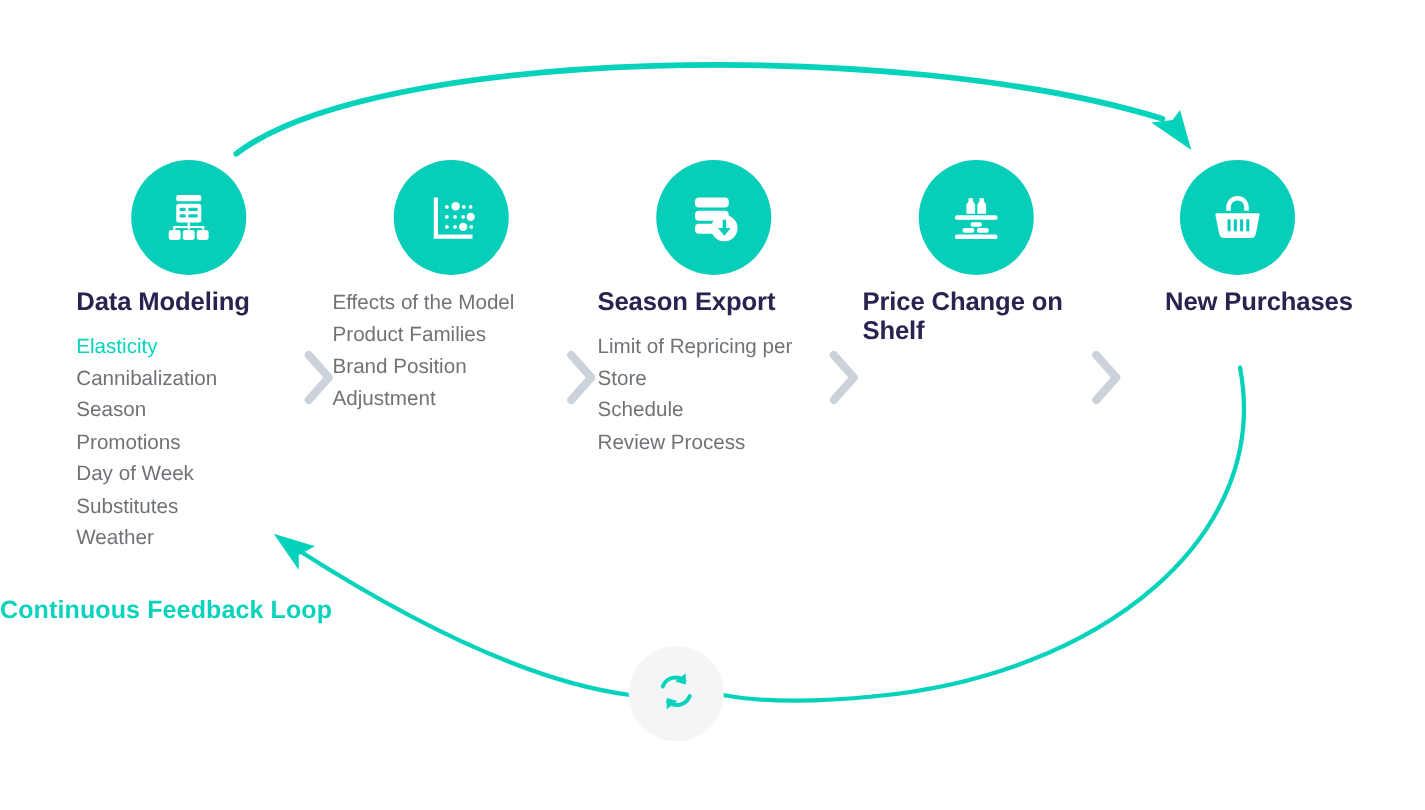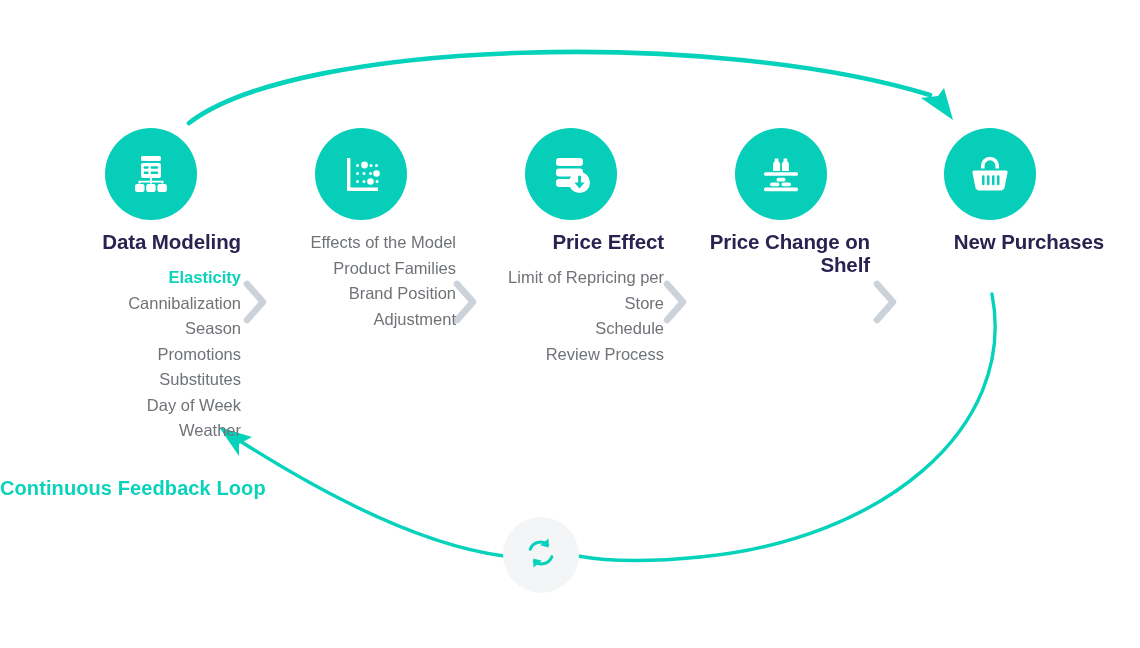--- a/index.html
+++ b/index.html
@@ -51,21 +51,21 @@
     height: 60px;
   }
   .columns {
     position: absolute;
     left: 0;
     top: 230px;
     width: 1140px;
   }
   .col {
     position: absolute;
-    text-align: right;
+    text-align: left;
   }
   .col-title {
     font-size: 20.5px;
     font-weight: bold;
     color: #2b2250;
     line-height: 23px;
     letter-spacing: -0.1px;
     margin: 0 0 12px 0;
   }
   .col-list {
@@ -74,21 +74,21 @@
     padding: 0;
   }
   .col-list li {
     font-size: 16.5px;
     color: #6f7377;
     line-height: 25.5px;
     white-space: normal;
   }
   .col-list li.highlight {
     color: #0ad3bb;
-    font-weight: bold;
+    font-weight: normal;
   }
   .loop-label {
     position: absolute;
     left: 0;
     top: 477px;
     width: 1140px;
     font-size: 20px;
     font-weight: bold;
     color: #0ad3bb;
     letter-spacing: 0.1px;
@@ -248,36 +248,36 @@
 
   <div class="columns">
 
     <div class="col" style="left:61px; width:180px;">
       <div class="col-title">Data Modeling</div>
       <ul class="col-list">
         <li class="highlight">Elasticity</li>
         <li>Cannibalization</li>
         <li>Season</li>
         <li>Promotions</li>
+        <li>Day of Week</li>
         <li>Substitutes</li>
-        <li>Day of Week</li>
         <li>Weather</li>
       </ul>
     </div>
 
     <div class="col" style="left:266px; width:190px;">
       <ul class="col-list">
         <li>Effects of the Model</li>
         <li>Product Families</li>
         <li>Brand Position Adjustment</li>
       </ul>
     </div>
 
     <div class="col" style="left:478px; width:186px;">
-      <div class="col-title">Price Effect</div>
+      <div class="col-title">Season Export</div>
       <ul class="col-list">
         <li>Limit of Repricing per Store</li>
         <li>Schedule</li>
         <li>Review Process</li>
       </ul>
     </div>
 
     <div class="col" style="left:690px; width:180px;">
       <div class="col-title">Price Change on Shelf</div>
     </div>

